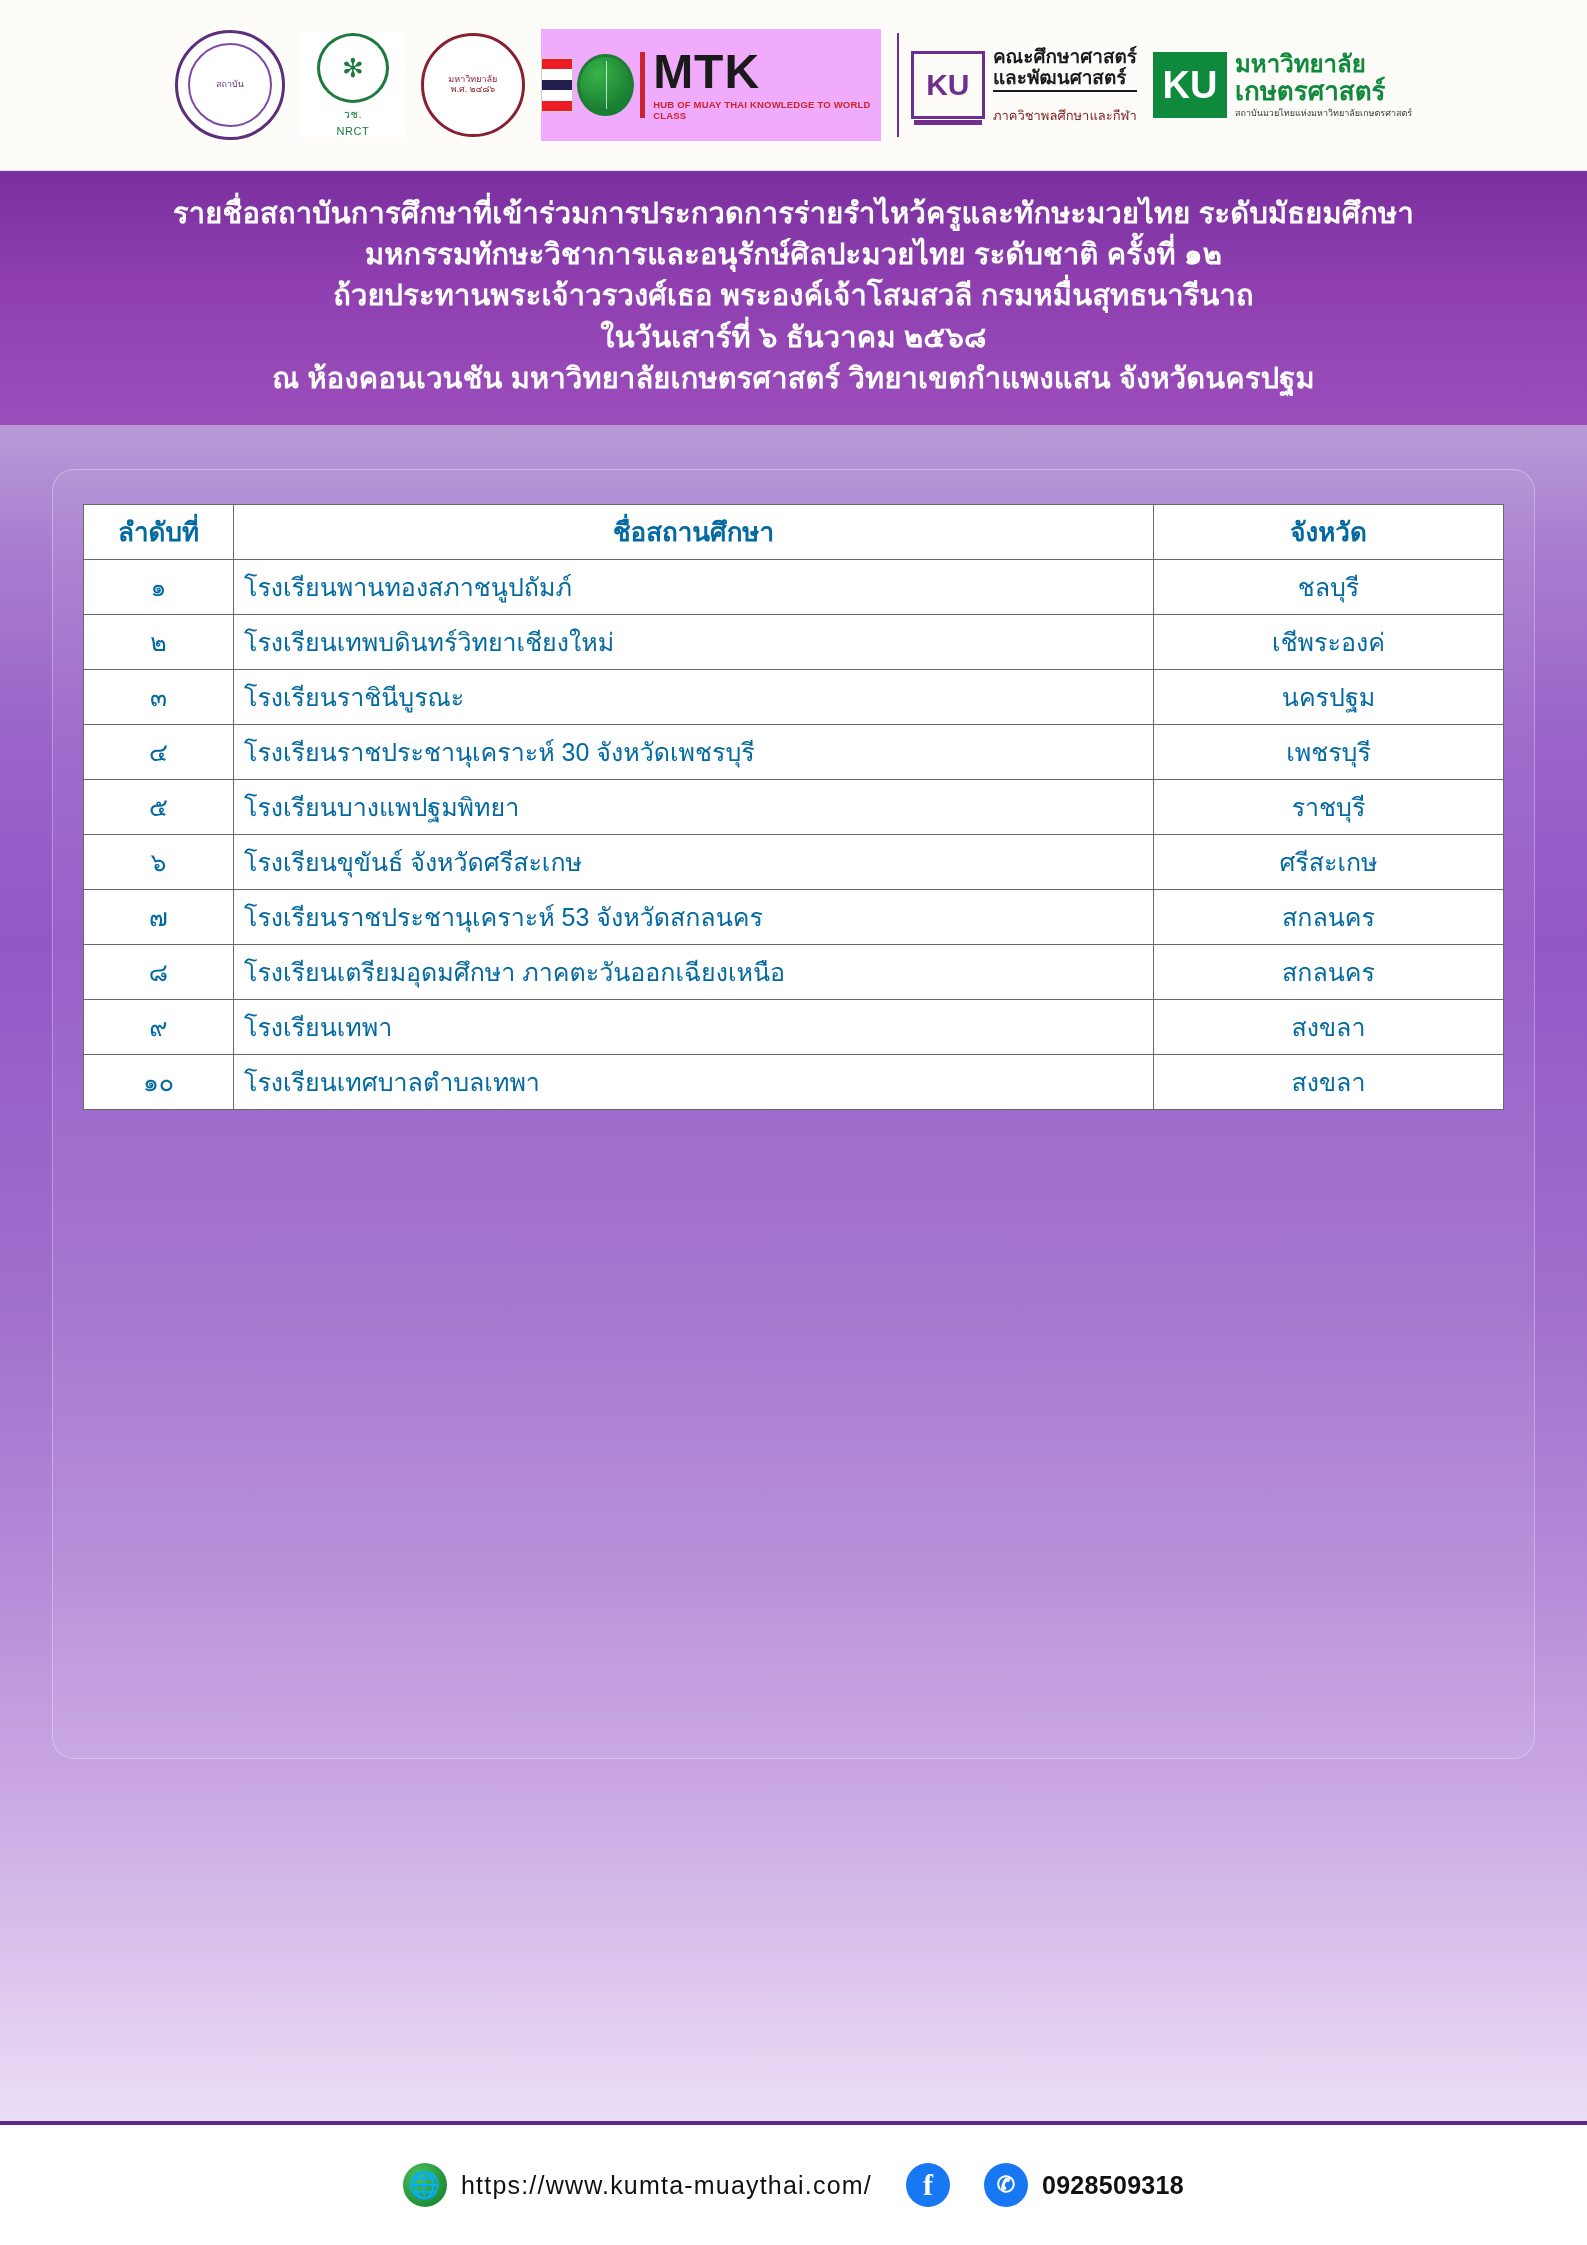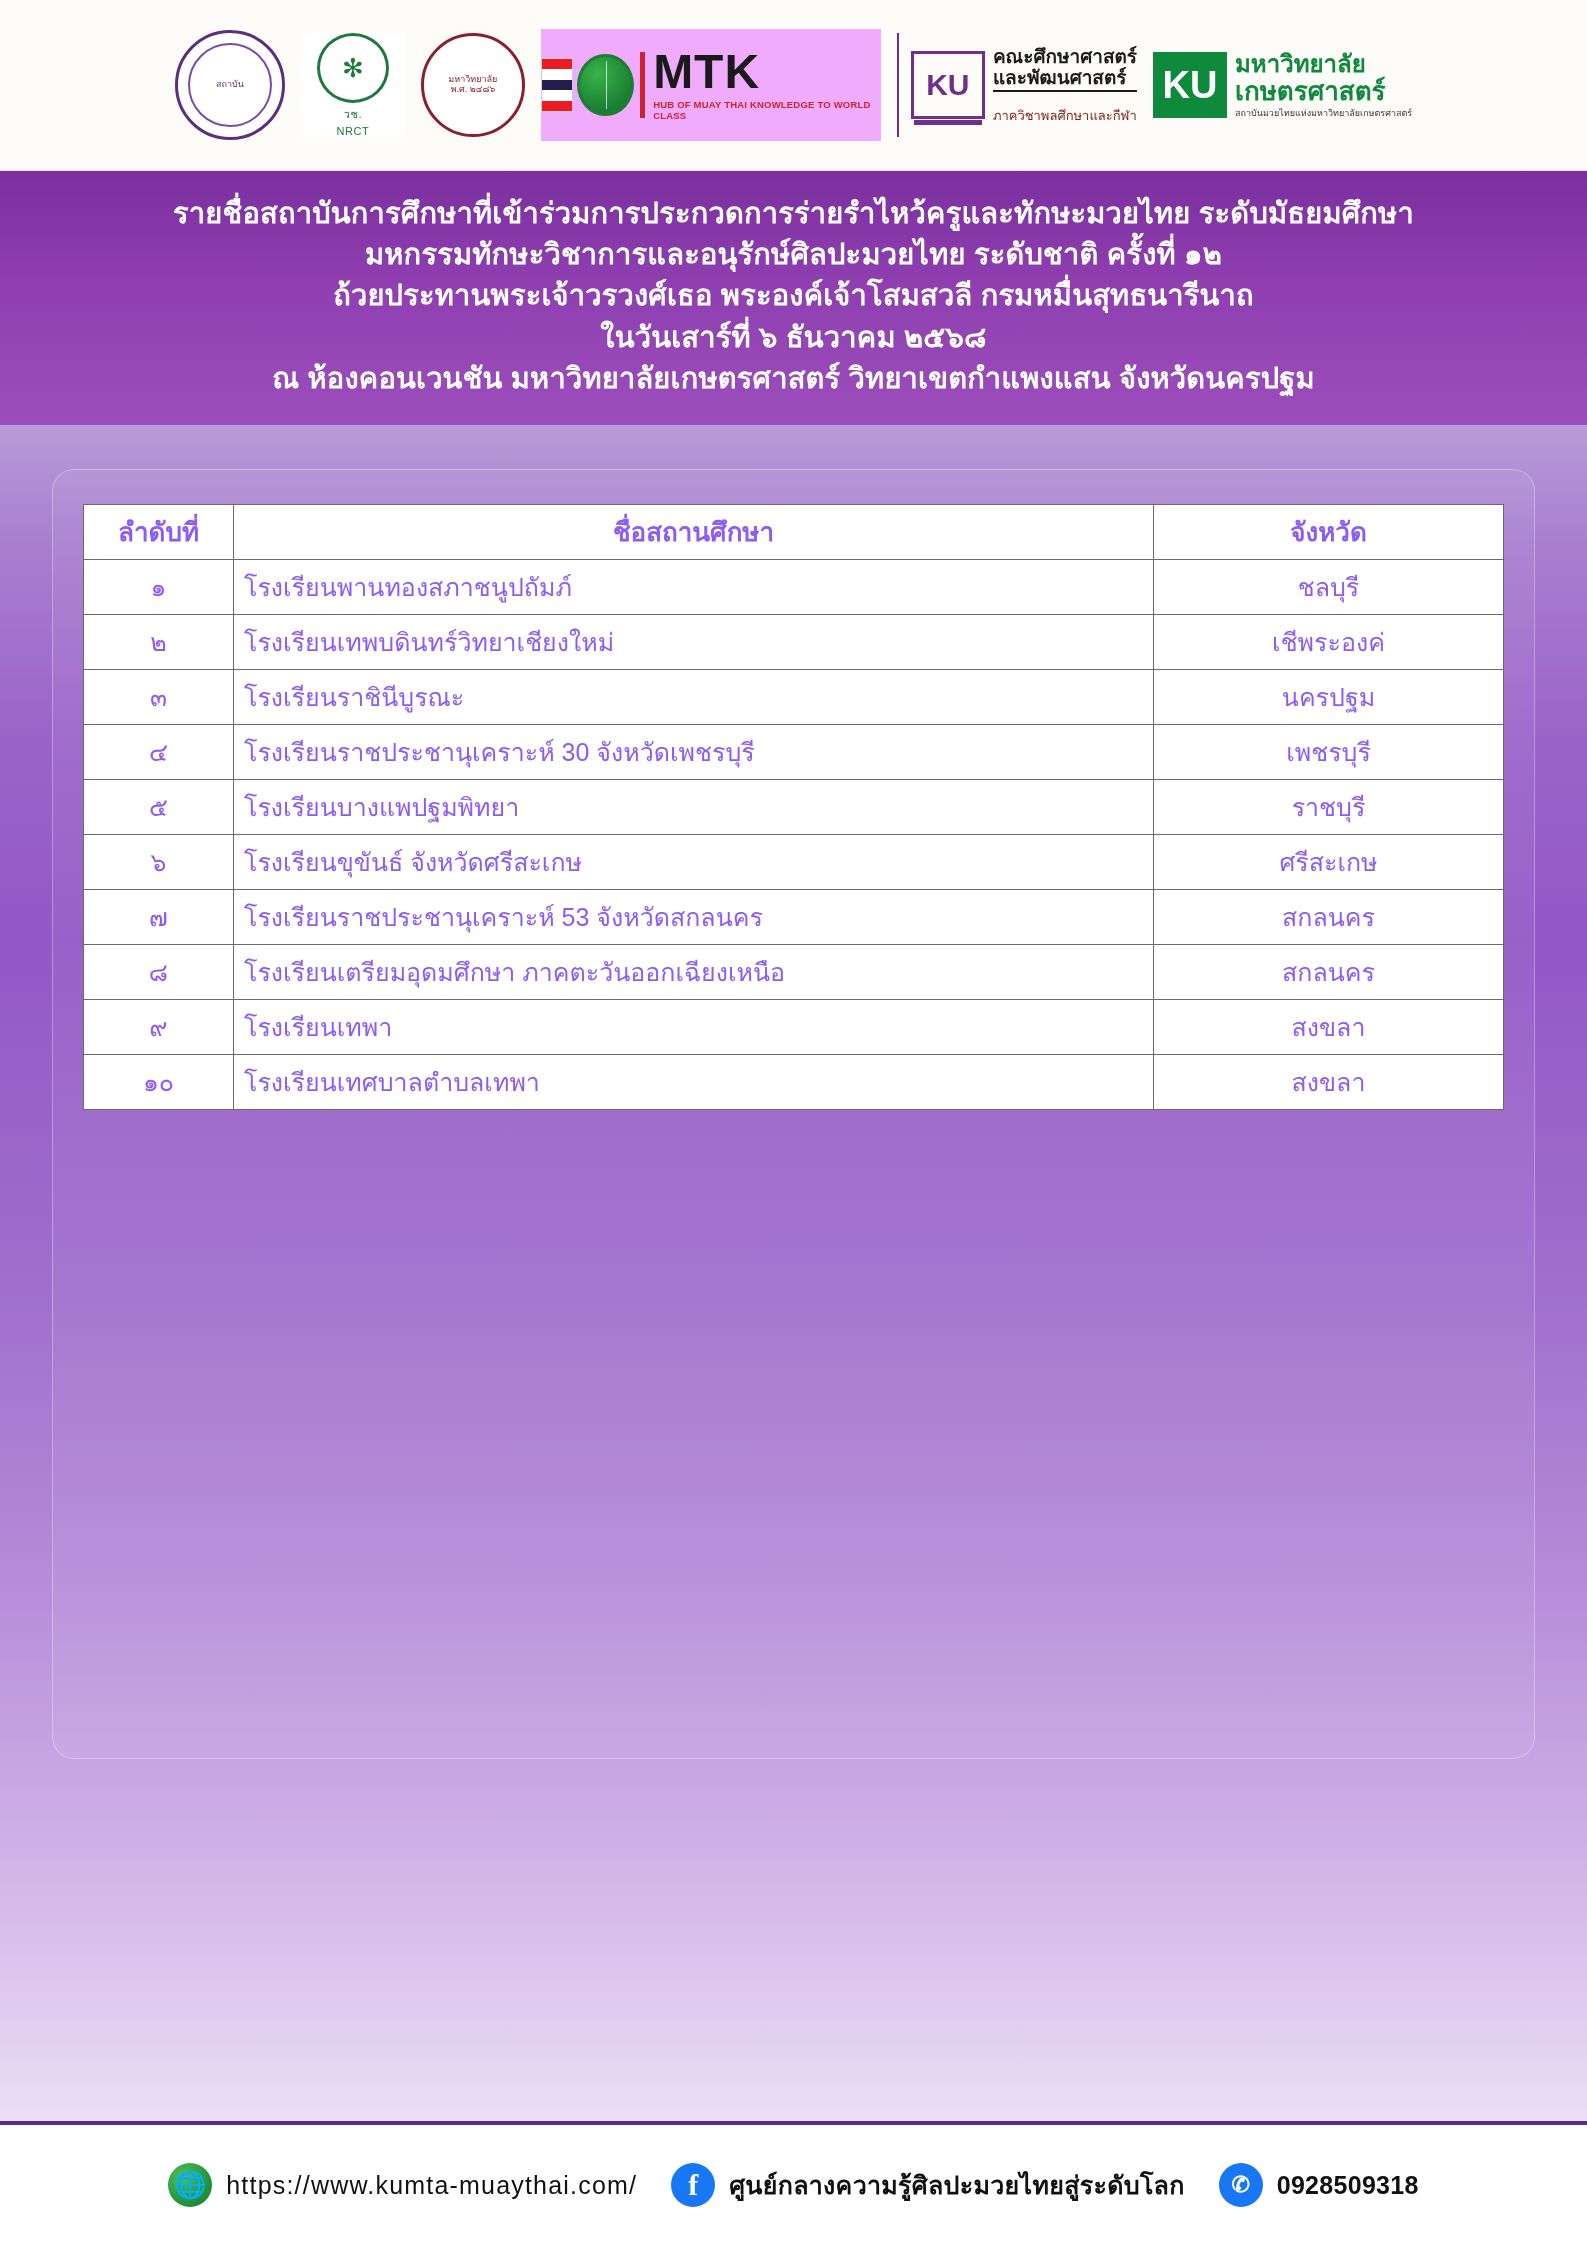--- a/index.html
+++ b/index.html
@@ -185,21 +185,21 @@
   table.list {
     width: 100%;
     border-collapse: collapse;
     background: #ffffff;
     table-layout: fixed;
   }
   table.list th, table.list td {
     border: 1px solid #6a6a6a;
     height: 55px;
     font-size: 25px;
-    color: #8b5cf6;
+    color: #0369a1;
     padding: 2px 10px;
     box-sizing: border-box;
   }
   table.list th {
     text-align: center;
     font-weight: bold;
     font-size: 26px;
   }
   col.c-no { width: 150px; }
   col.c-prov { width: 350px; }
@@ -369,21 +369,20 @@
     </div>
   </div>
 
   <div class="footer">
     <div class="f-item">
       <span class="ic ic-globe">🌐</span>
       <span class="f-url">https://www.kumta-muaythai.com/</span>
     </div>
     <div class="f-item">
       <span class="ic ic-fb">f</span>
-      <span class="f-text">ศูนย์กลางความรู้ศิลปะมวยไทยสู่ระดับโลก</span>
     </div>
     <div class="f-item">
       <span class="ic ic-phone">✆</span>
       <span class="f-text">0928509318</span>
     </div>
   </div>
 
 </div>
 
 </body></html>

